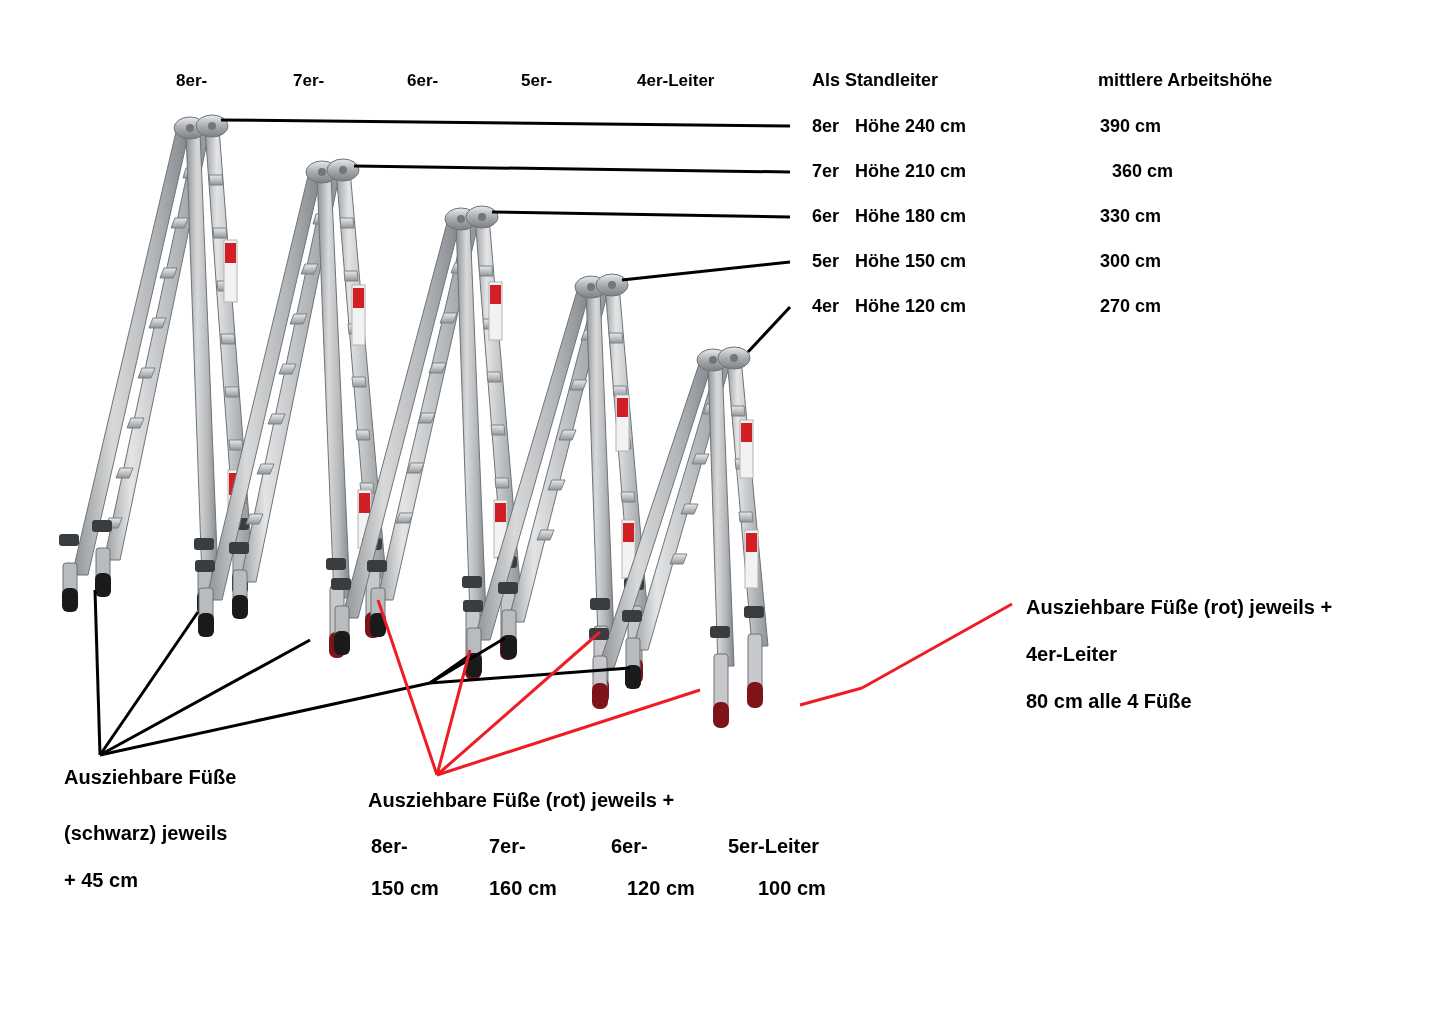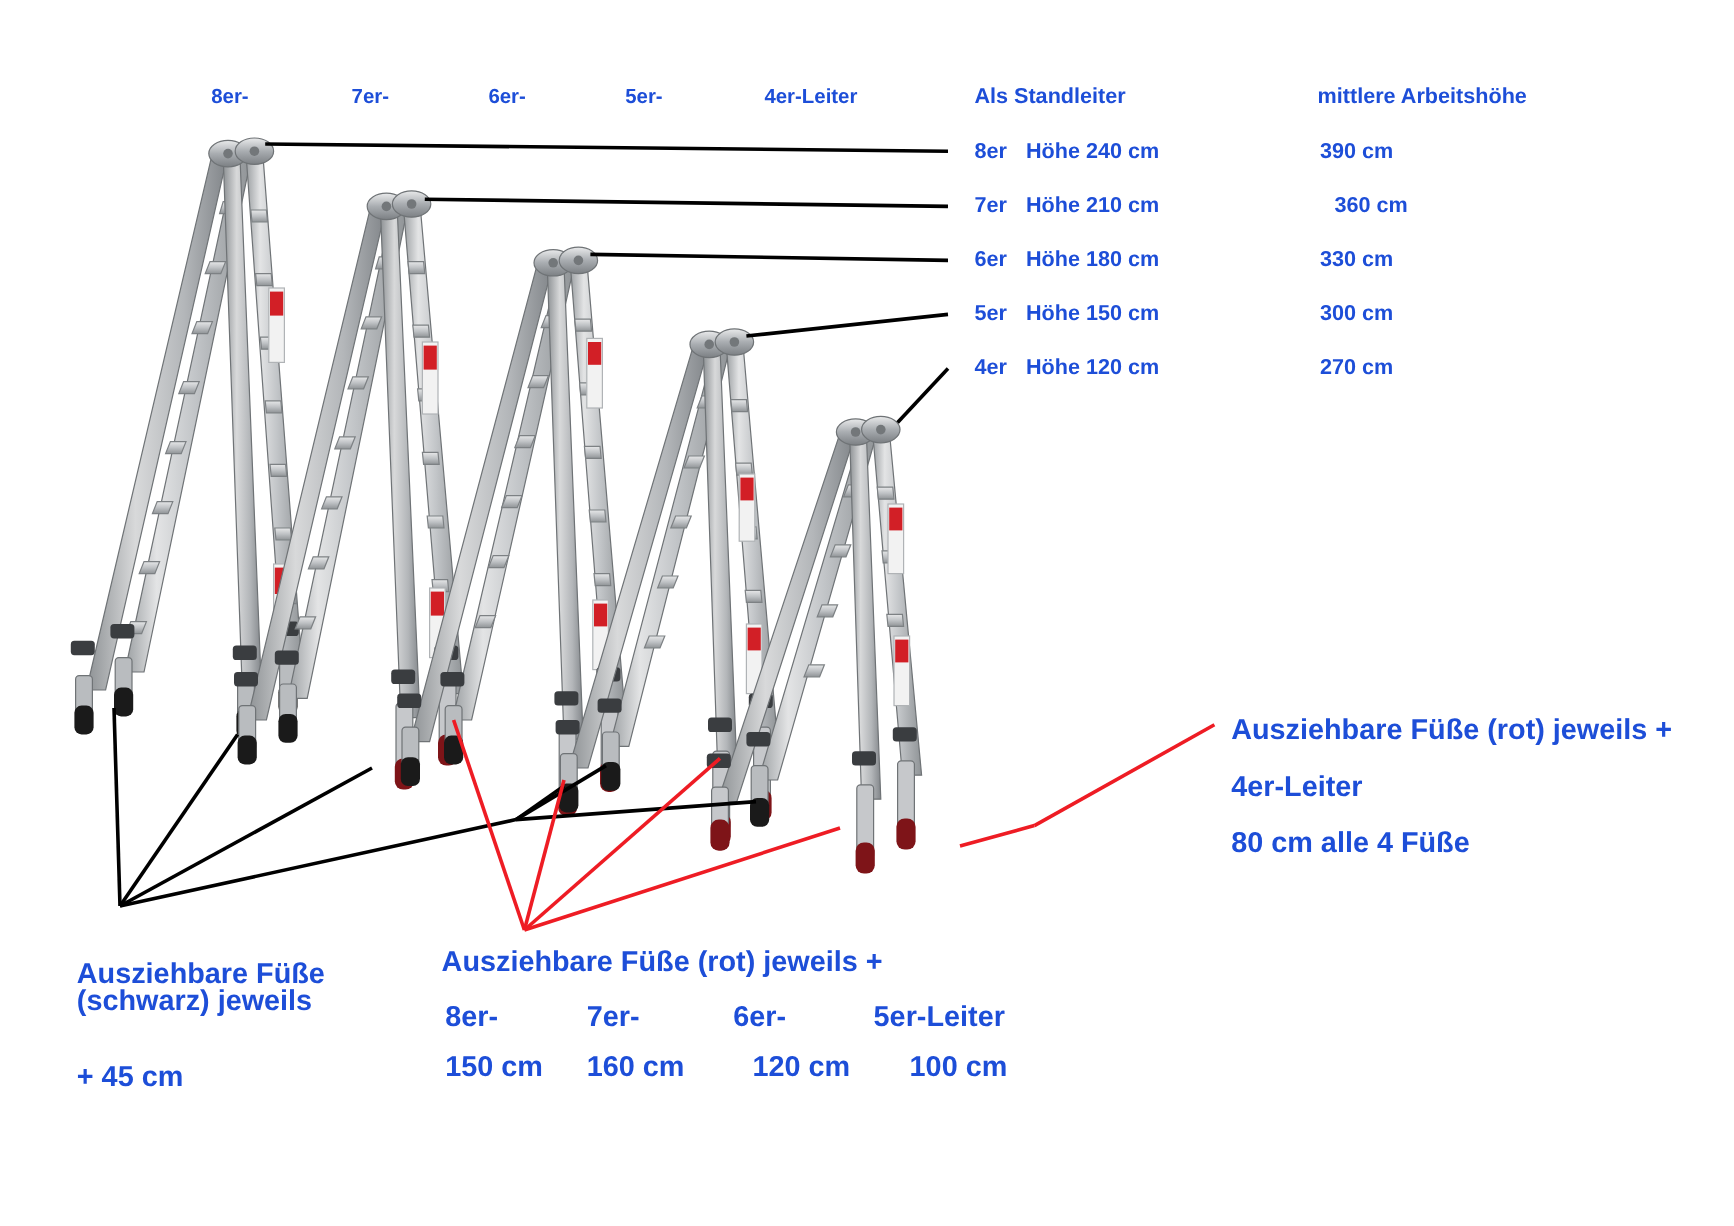--- a/index.html
+++ b/index.html
@@ -14,28 +14,28 @@
     position: relative;
     width: 1445px;
     height: 1022px;
     background: #ffffff;
     overflow: hidden;
   }
   .lbl {
     position: absolute;
     font-family: "Liberation Sans", sans-serif;
     font-weight: bold;
-    color: #1d4ed8;
+    color: #000000;
     white-space: nowrap;
     line-height: 1.1;
   }
   .hdr-small { font-size: 17px; }
   .hdr-mid   { font-size: 18px; }
   .row-txt   { font-size: 18px; }
-  .note-txt  { font-size: 24px; }
+  .note-txt  { font-size: 20px; }
   svg.overlay {
     position: absolute;
     left: 0;
     top: 0;
     width: 1445px;
     height: 1022px;
     pointer-events: none;
   }
   svg.ladders {
     position: absolute;
@@ -375,23 +375,23 @@
   <div class="lbl row-txt" style="left:1100px; top:252px;">300 cm</div>
 
   <div class="lbl row-txt" style="left:812px; top:297px;">4er</div>
   <div class="lbl row-txt" style="left:855px; top:297px;">Höhe 120 cm</div>
   <div class="lbl row-txt" style="left:1100px; top:297px;">270 cm</div>
 
   <div class="lbl note-txt" style="left:1026px; top:596px;">Ausziehbare Füße (rot) jeweils +</div>
   <div class="lbl note-txt" style="left:1026px; top:643px;">4er-Leiter</div>
   <div class="lbl note-txt" style="left:1026px; top:690px;">80 cm alle 4 Füße</div>
 
-  <div class="lbl note-txt" style="left:64px; top:799px;">Ausziehbare Füße</div>
+  <div class="lbl note-txt" style="left:64px; top:766px;">Ausziehbare Füße</div>
   <div class="lbl note-txt" style="left:64px; top:822px;">(schwarz) jeweils</div>
-  <div class="lbl note-txt" style="left:64px; top:869px;margin-top:16px;">+ 45 cm</div>
+  <div class="lbl note-txt" style="left:64px; top:869px;">+ 45 cm</div>
 
   <div class="lbl note-txt" style="left:368px; top:789px;">Ausziehbare Füße (rot) jeweils +</div>
 
   <div class="lbl note-txt" style="left:371px; top:835px;">8er-</div>
   <div class="lbl note-txt" style="left:489px; top:835px;">7er-</div>
   <div class="lbl note-txt" style="left:611px; top:835px;">6er-</div>
   <div class="lbl note-txt" style="left:728px; top:835px;">5er-Leiter</div>
 
   <div class="lbl note-txt" style="left:371px; top:877px;">150 cm</div>
   <div class="lbl note-txt" style="left:489px; top:877px;">160 cm</div>

